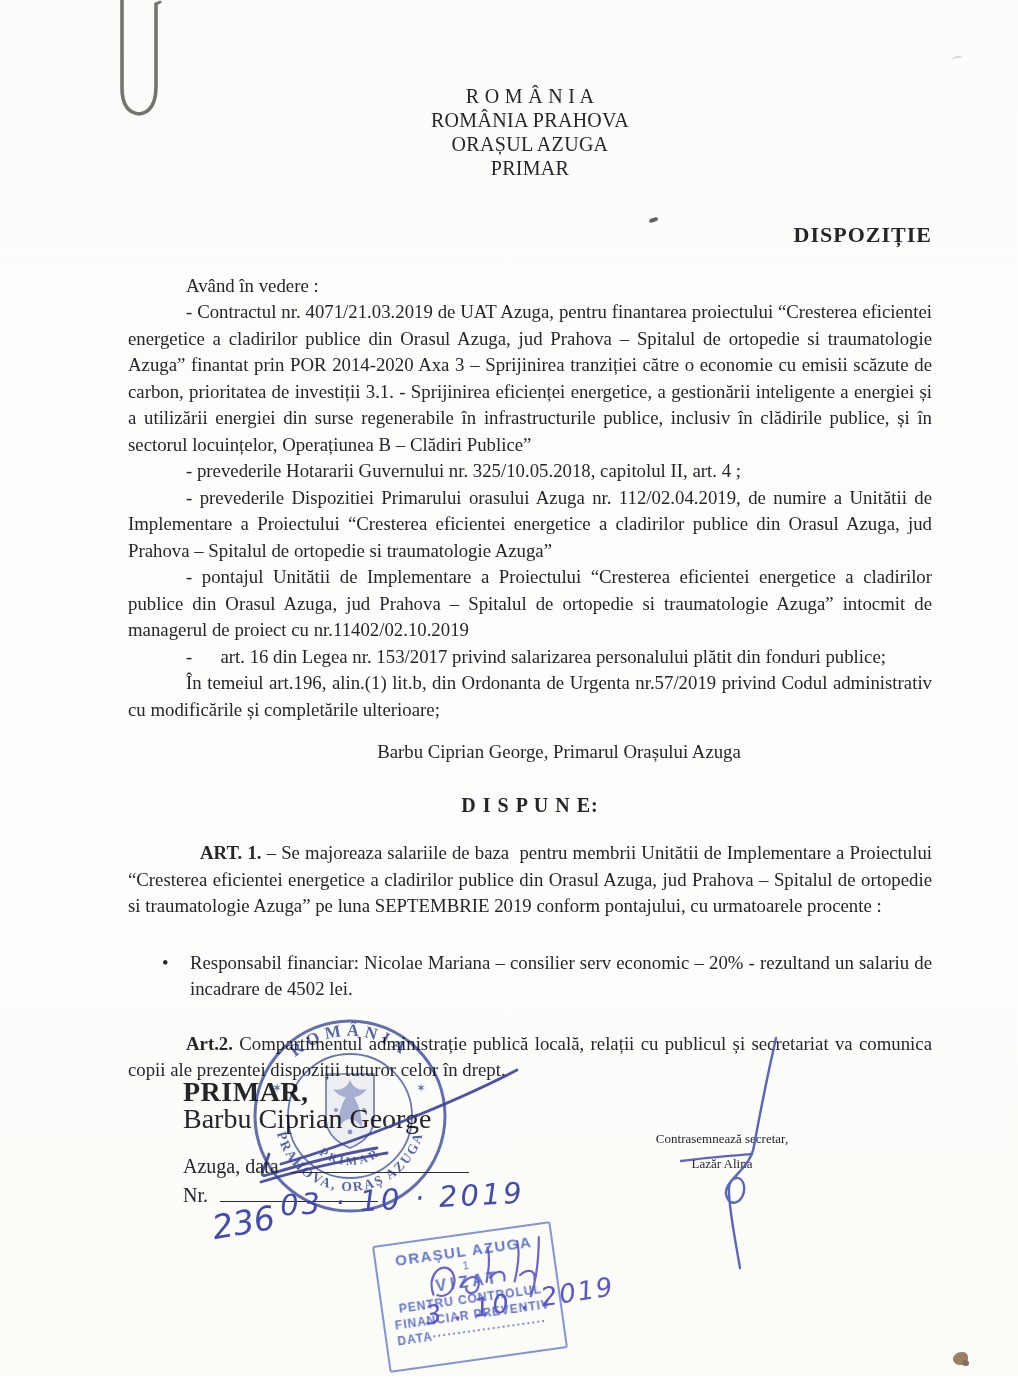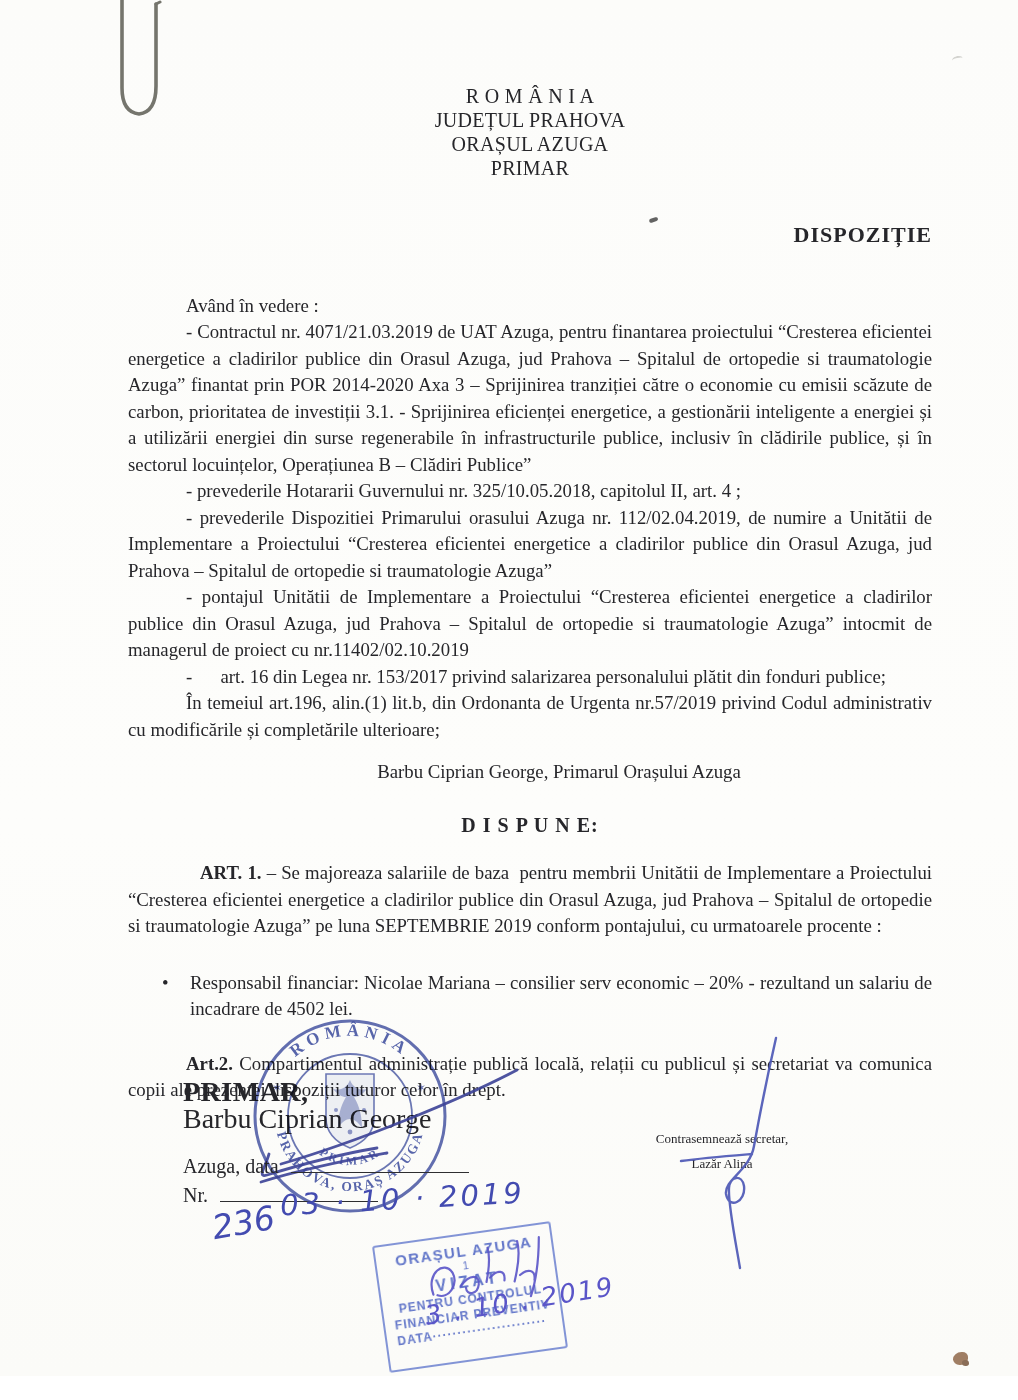--- a/index.html
+++ b/index.html
@@ -5,21 +5,21 @@
   html,body{margin:0;padding:0;background:#ffffff;}
   .page{
     position:relative;width:1018px;height:1376px;overflow:hidden;
     background:linear-gradient(180deg,#fcfcfa 0%,#fdfdfb 60%,#fbfbf8 100%);
     font-family:"Liberation Serif", serif;color:#26262a;
   }
   .doc{position:absolute;inset:0;padding:84px 86px 0 128px;font-size:18.8px;line-height:26.5px;}
   .hdr{text-align:center;line-height:24px;font-size:20px;letter-spacing:.3px;}
   .hdr div{white-space:pre;}
   .title{text-align:right;margin-top:42px;font-size:22px;font-weight:bold;letter-spacing:1px;}
-  .body{margin-top:44px;}
+  .body{margin-top:24px;}
   .body p{margin:0;text-align:justify;text-indent:58px;}
   p.art1{margin-top:22px;text-indent:72px;}
   p.issuer{margin-top:16px;text-align:center;}
   .dispune{margin-top:26px;text-align:center;font-weight:bold;font-size:20px;letter-spacing:1px;}
   ul.blist{list-style:none;margin:30px 0 0 0;padding:0;}
   ul.blist li{position:relative;padding-left:62px;text-align:justify;}
   ul.blist li::before{content:"•";position:absolute;left:34px;top:0;}
   p.art2{margin-top:28px;}
   .abs{position:absolute;}
   .primar-block{left:183px;top:1078px;font-size:28px;line-height:27px;}
@@ -59,21 +59,21 @@
 
   <svg class="abs" style="left:105px;top:-4px;" width="66" height="132" viewBox="0 0 66 132">
     <path d="M17,0 L17,92 Q17,116 34,118 Q51,116 51,90 L51,8" fill="none" stroke="#75756d" stroke-width="3.6" stroke-linecap="round"></path>
     <path d="M51,8 L55,6" fill="none" stroke="#75756d" stroke-width="3" stroke-linecap="round"></path>
   </svg>
 
   <div class="doc">
 
     <div class="hdr">
       <div>R O M Â N I A</div>
-      <div>JUDEȚUL PRAHOVA</div>
+      <div>ROMÂNIA PRAHOVA</div>
       <div>ORAȘUL AZUGA</div>
       <div>PRIMAR</div>
     </div>
 
     <div class="title">DISPOZIȚIE</div>
 
     <div class="body">
       <p>Având în vedere :</p>
       <p>- Contractul nr. 4071/21.03.2019 de UAT Azuga, pentru finantarea proiectului “Cresterea eficientei energetice a cladirilor publice din Orasul Azuga, jud Prahova – Spitalul de ortopedie si traumatologie Azuga” finantat prin POR 2014-2020 Axa 3 – Sprijinirea tranziției către o economie cu emisii scăzute de carbon, prioritatea de investiții 3.1. - Sprijinirea eficienței energetice, a gestionării inteligente a energiei și a utilizării energiei din surse regenerabile în infrastructurile publice, inclusiv în clădirile publice, și în sectorul locuințelor, Operațiunea B – Clădiri Publice”</p>
       <p>- prevederile Hotararii Guvernului nr. 325/10.05.2018, capitolul II, art. 4 ;</p>

